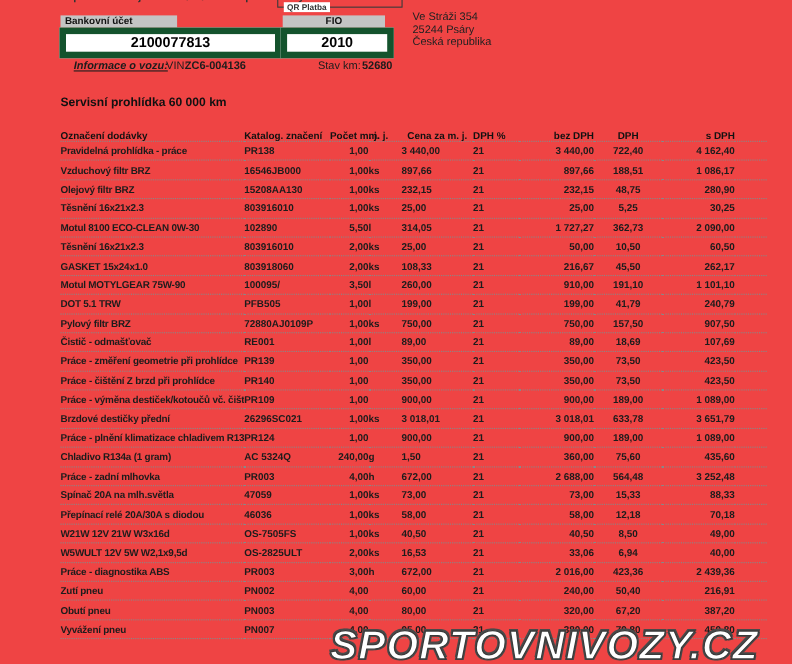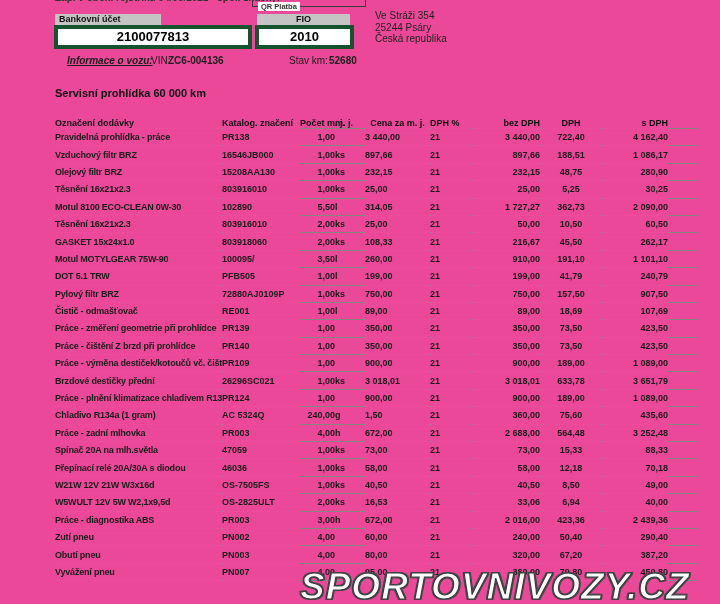--- a/index.html
+++ b/index.html
@@ -1,32 +1,32 @@
 <!DOCTYPE html>
 <html><head>
 <meta charset="utf-8">
 <style>
   html,body{margin:0;padding:0;background:#fff;}
-  #page{position:relative;width:720px;height:604px;background:#ec4899;overflow:hidden;
+  #page{position:relative;width:720px;height:604px;background:#ef4444;overflow:hidden;
         font-family:"Liberation Sans","DejaVu Sans",sans-serif;color:#1c1c1c;}
 
   
   .clipped-line{position:absolute;left:55px;top:-8px;font-size:10px;font-weight:bold;
                 color:#333;white-space:nowrap;}
   .qr-box{position:absolute;left:252px;top:-15px;width:112px;height:20px;
           border:1px solid #3a3a3a;}
   .qr-label{position:absolute;left:5px;bottom:-5px;background:#fff;padding:0 3px;
             font-size:7.5px;font-weight:bold;color:#333;line-height:9px;white-space:nowrap;}
 
   
   .graybar{position:absolute;height:11px;background:#c4c4c4;font-size:9px;font-weight:bold;
            line-height:11.5px;color:#111;}
   .bar-account{left:55px;top:14px;width:102px;padding-left:4px;}
   .bar-fio{left:257px;top:14px;width:93px;text-align:center;}
-  .valbox{position:absolute;height:16px;border:4px solid #14532d;background:#fff;
+  .valbox{position:absolute;height:16px;border:6px solid #14532d;background:#fff;
           text-align:center;font-size:13px;font-weight:bold;line-height:16px;color:#000;}
   .box-account{left:54px;top:25px;width:190px;}
   .box-fio{left:255px;top:25px;width:91px;}
 
   
   .address{position:absolute;left:375px;top:10px;font-size:10px;line-height:11.5px;color:#222;}
 
   
   .info-line{position:absolute;top:55px;left:12px;width:720px;height:12px;font-size:10px;}
   .info-label{position:absolute;left:55px;font-style:italic;font-weight:bold;
@@ -395,21 +395,21 @@
         </tr>
         <tr>
           <td class="c0">Zutí pneu</td>
           <td class="c1">PN002</td>
           <td class="c2">4,00</td>
           <td class="c3"></td>
           <td class="c4">60,00</td>
           <td class="c5">21</td>
           <td class="c6">240,00</td>
           <td class="c7">50,40</td>
-          <td class="c8">290,40</td>
+          <td class="c8">216,91</td>
           <td class="c9"></td>
         </tr>
         <tr>
           <td class="c0">Obutí pneu</td>
           <td class="c1">PN003</td>
           <td class="c2">4,00</td>
           <td class="c3"></td>
           <td class="c4">80,00</td>
           <td class="c5">21</td>
           <td class="c6">320,00</td>

